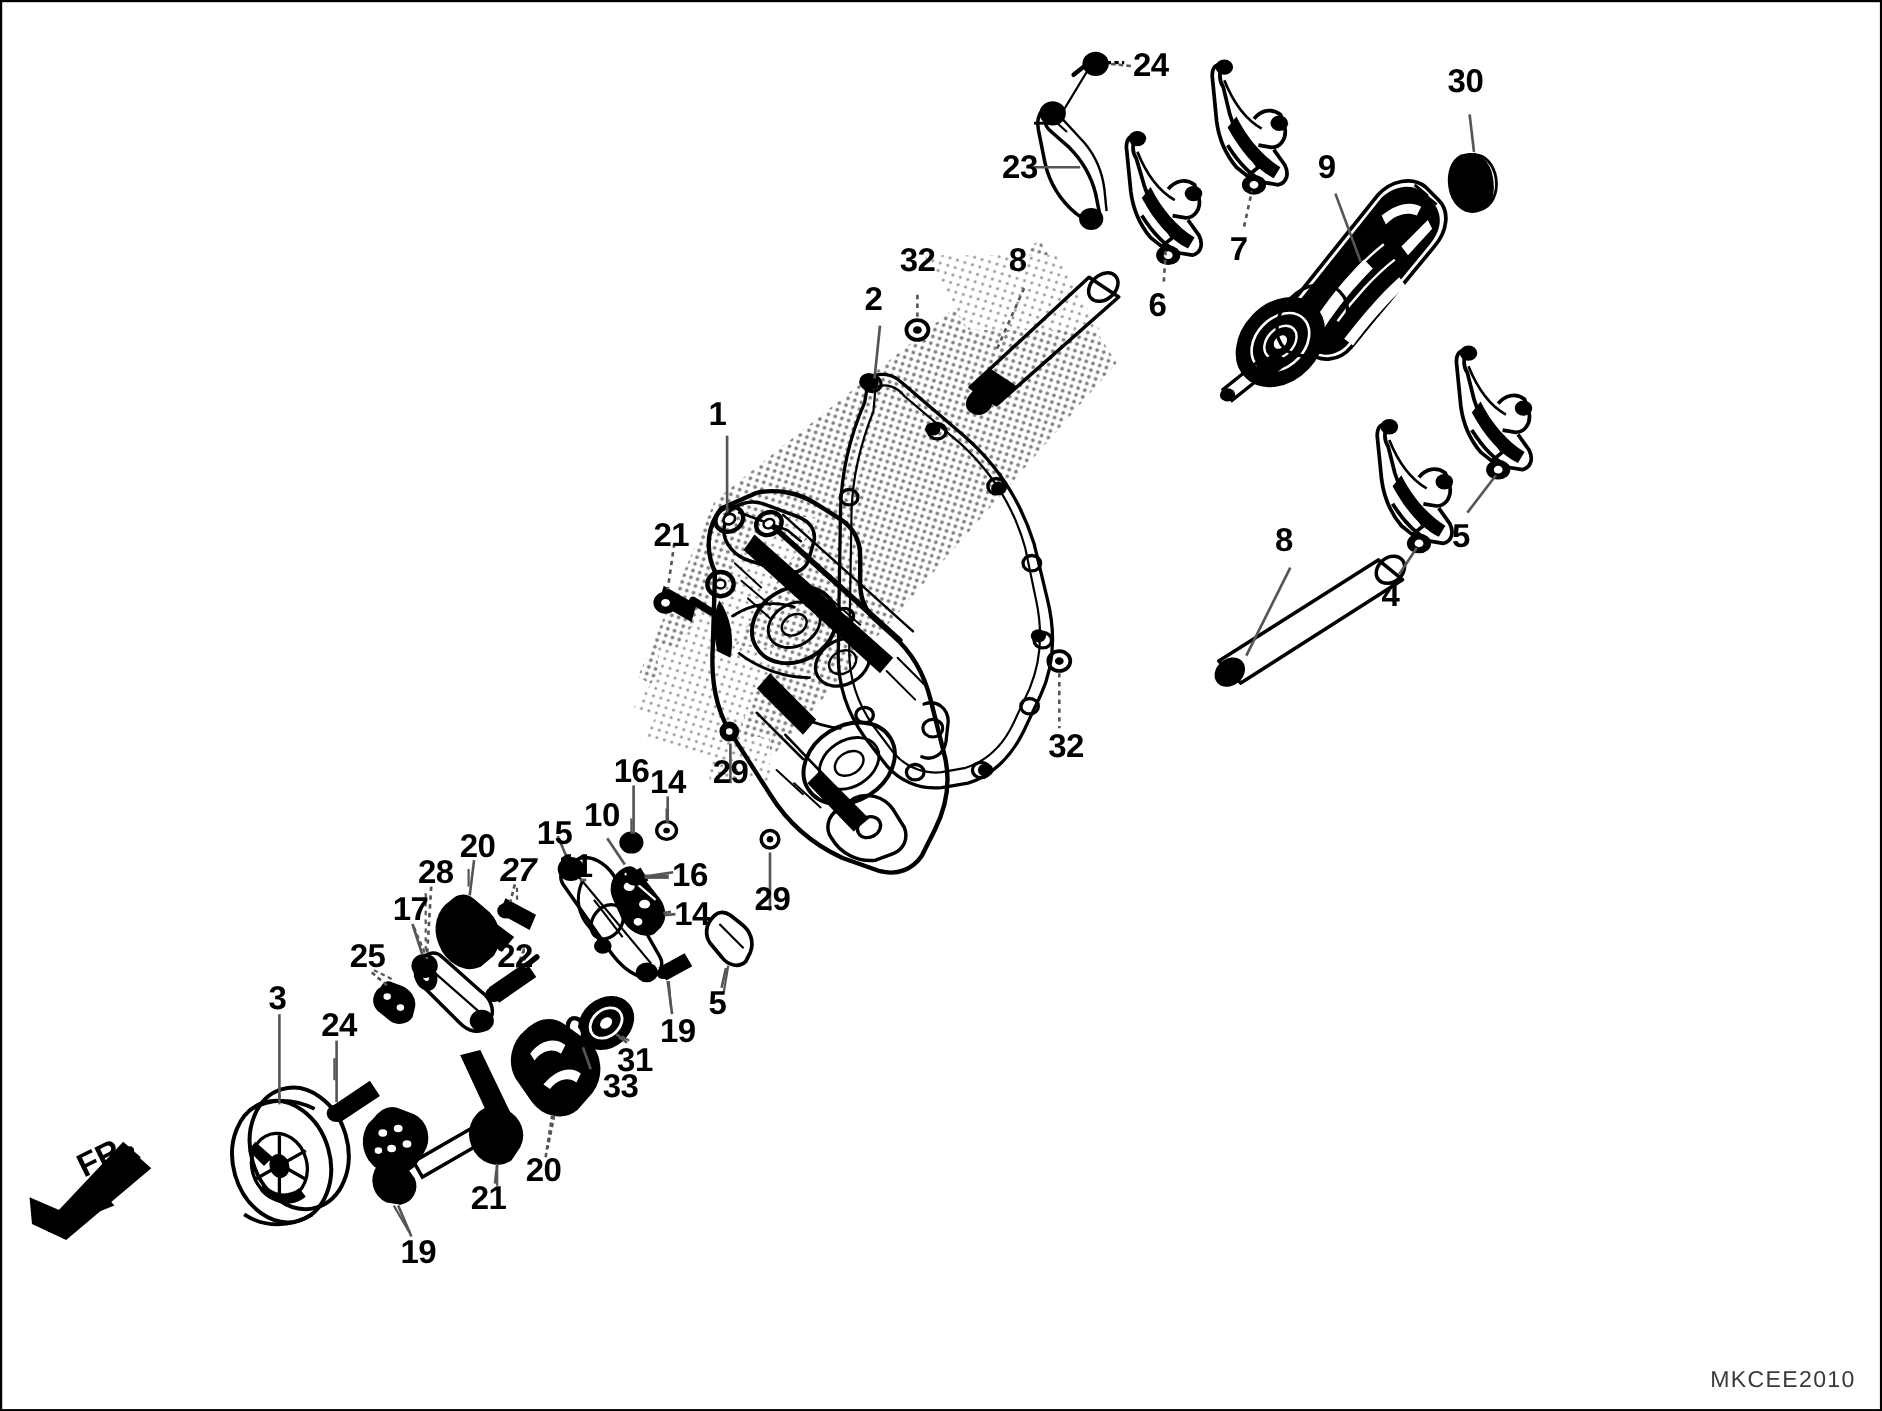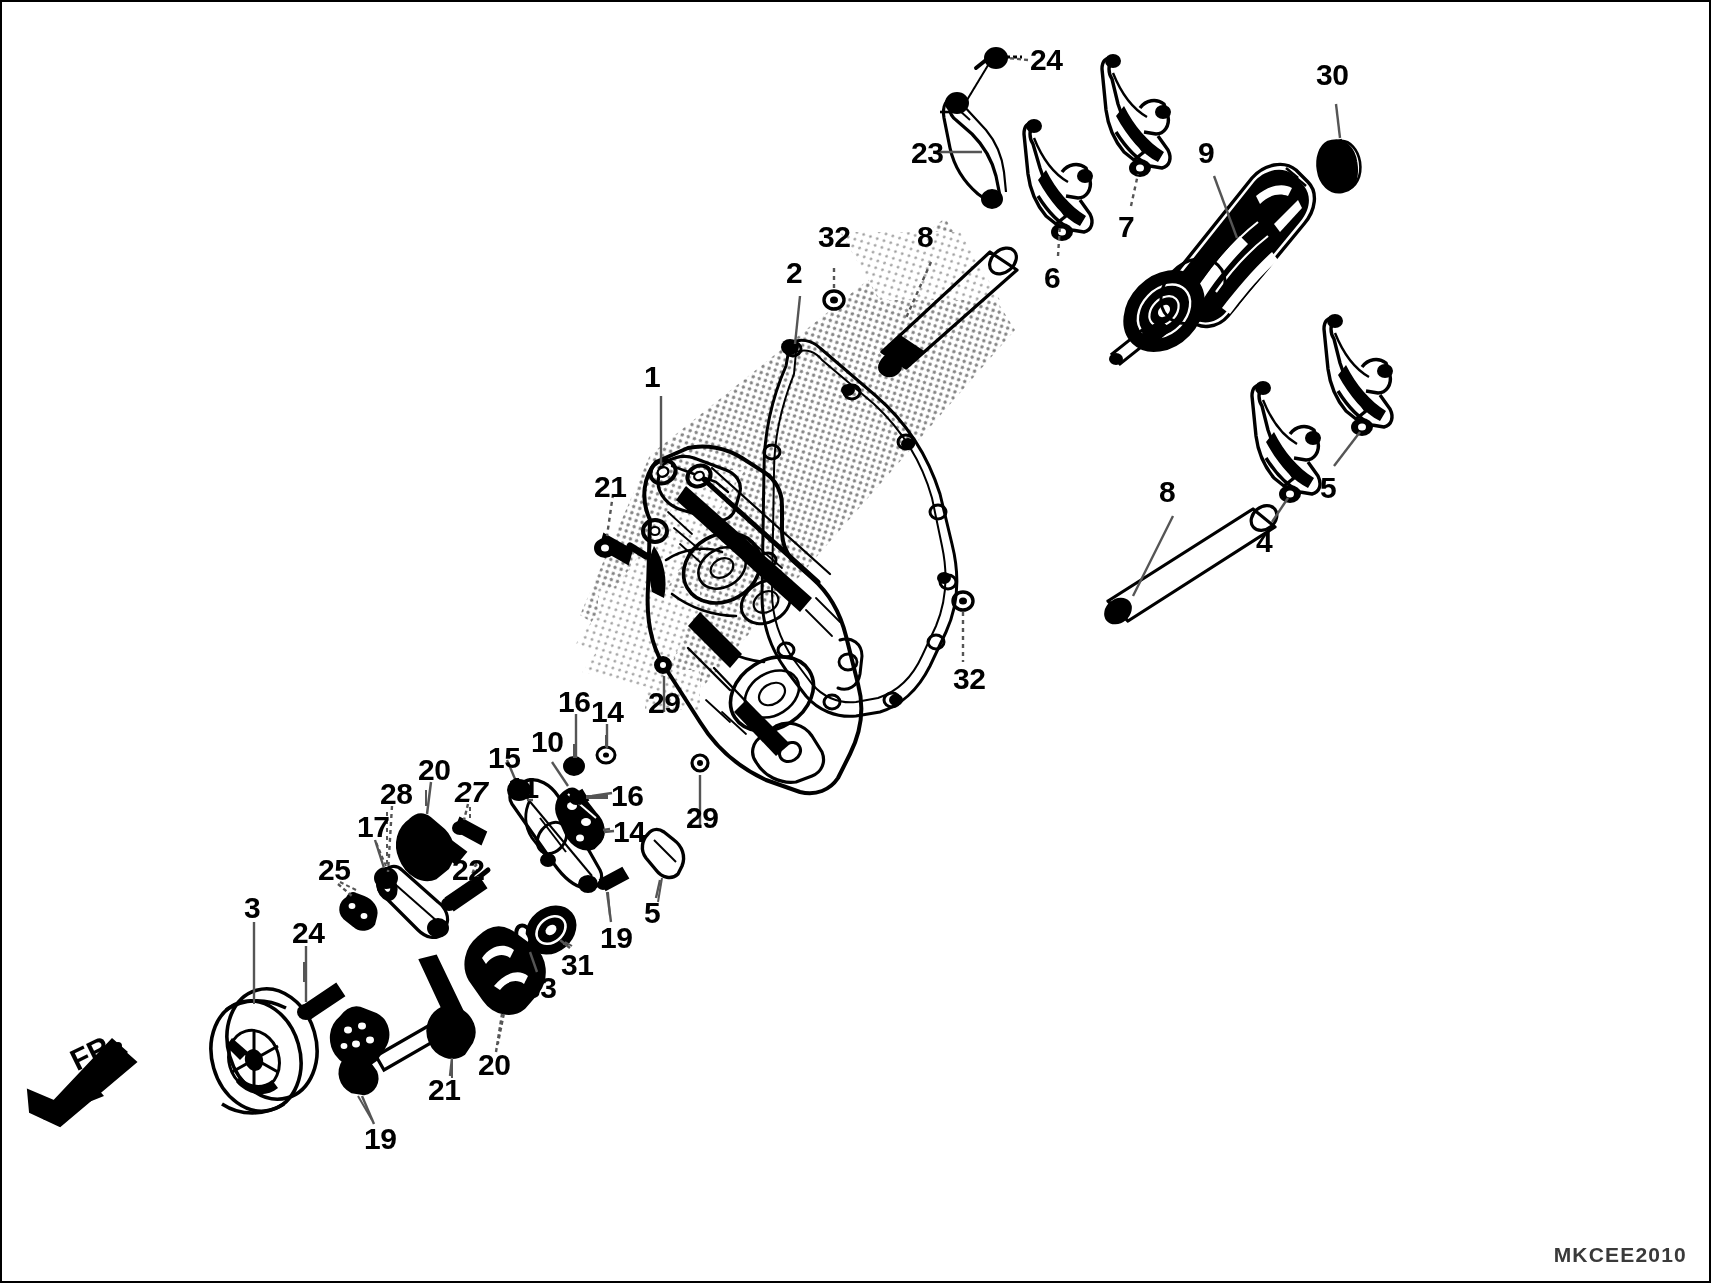--- a/index.html
+++ b/index.html
@@ -25,21 +25,21 @@
     white-space:nowrap;
     letter-spacing:-0.5px;
   }
   .watermark{
     position:absolute;
     right:24px;bottom:16px;
     font-family:"Liberation Sans",sans-serif;
     font-size:21px;
     color:#3a3a3a;
     letter-spacing:1.2px;
-    font-weight:700;
+    font-weight:400;
     margin-left:16px;
   }
   .frlabel{
     position:absolute;
     font-family:"Liberation Sans",sans-serif;
     font-size:30px;font-weight:700;color:#000;
     transform:rotate(-26deg);
     white-space:nowrap;
   }
 </style>
@@ -669,20 +669,20 @@
   <span class="callout" style="left:318px;top:855px;">25</span>
   <span class="callout" style="left:594px;top:472px;">21</span>
   <span class="callout" style="left:455px;top:777px;font-style:italic;">27</span>
   <span class="callout" style="left:380px;top:779px;">28</span>
   <span class="callout" style="left:648px;top:688px;">29</span>
   <span class="callout" style="left:686px;top:803px;">29</span>
   <span class="callout" style="left:1316px;top:60px;">30</span>
   <span class="callout" style="left:561px;top:950px;">31</span>
   <span class="callout" style="left:818px;top:222px;">32</span>
   <span class="callout" style="left:953px;top:664px;">32</span>
-  <span class="callout" style="left:524px;top:973px;">33</span>
+  <span class="callout" style="left:548px;top:973px;">33</span>
   <span class="callout" style="left:1030px;top:45px;">24</span>
 
   <span class="frlabel" style="left:70px;top:1035px;">FR.</span>
 
   <span class="watermark">MKCEE2010</span>
 
 </div>
 
 </body></html>

